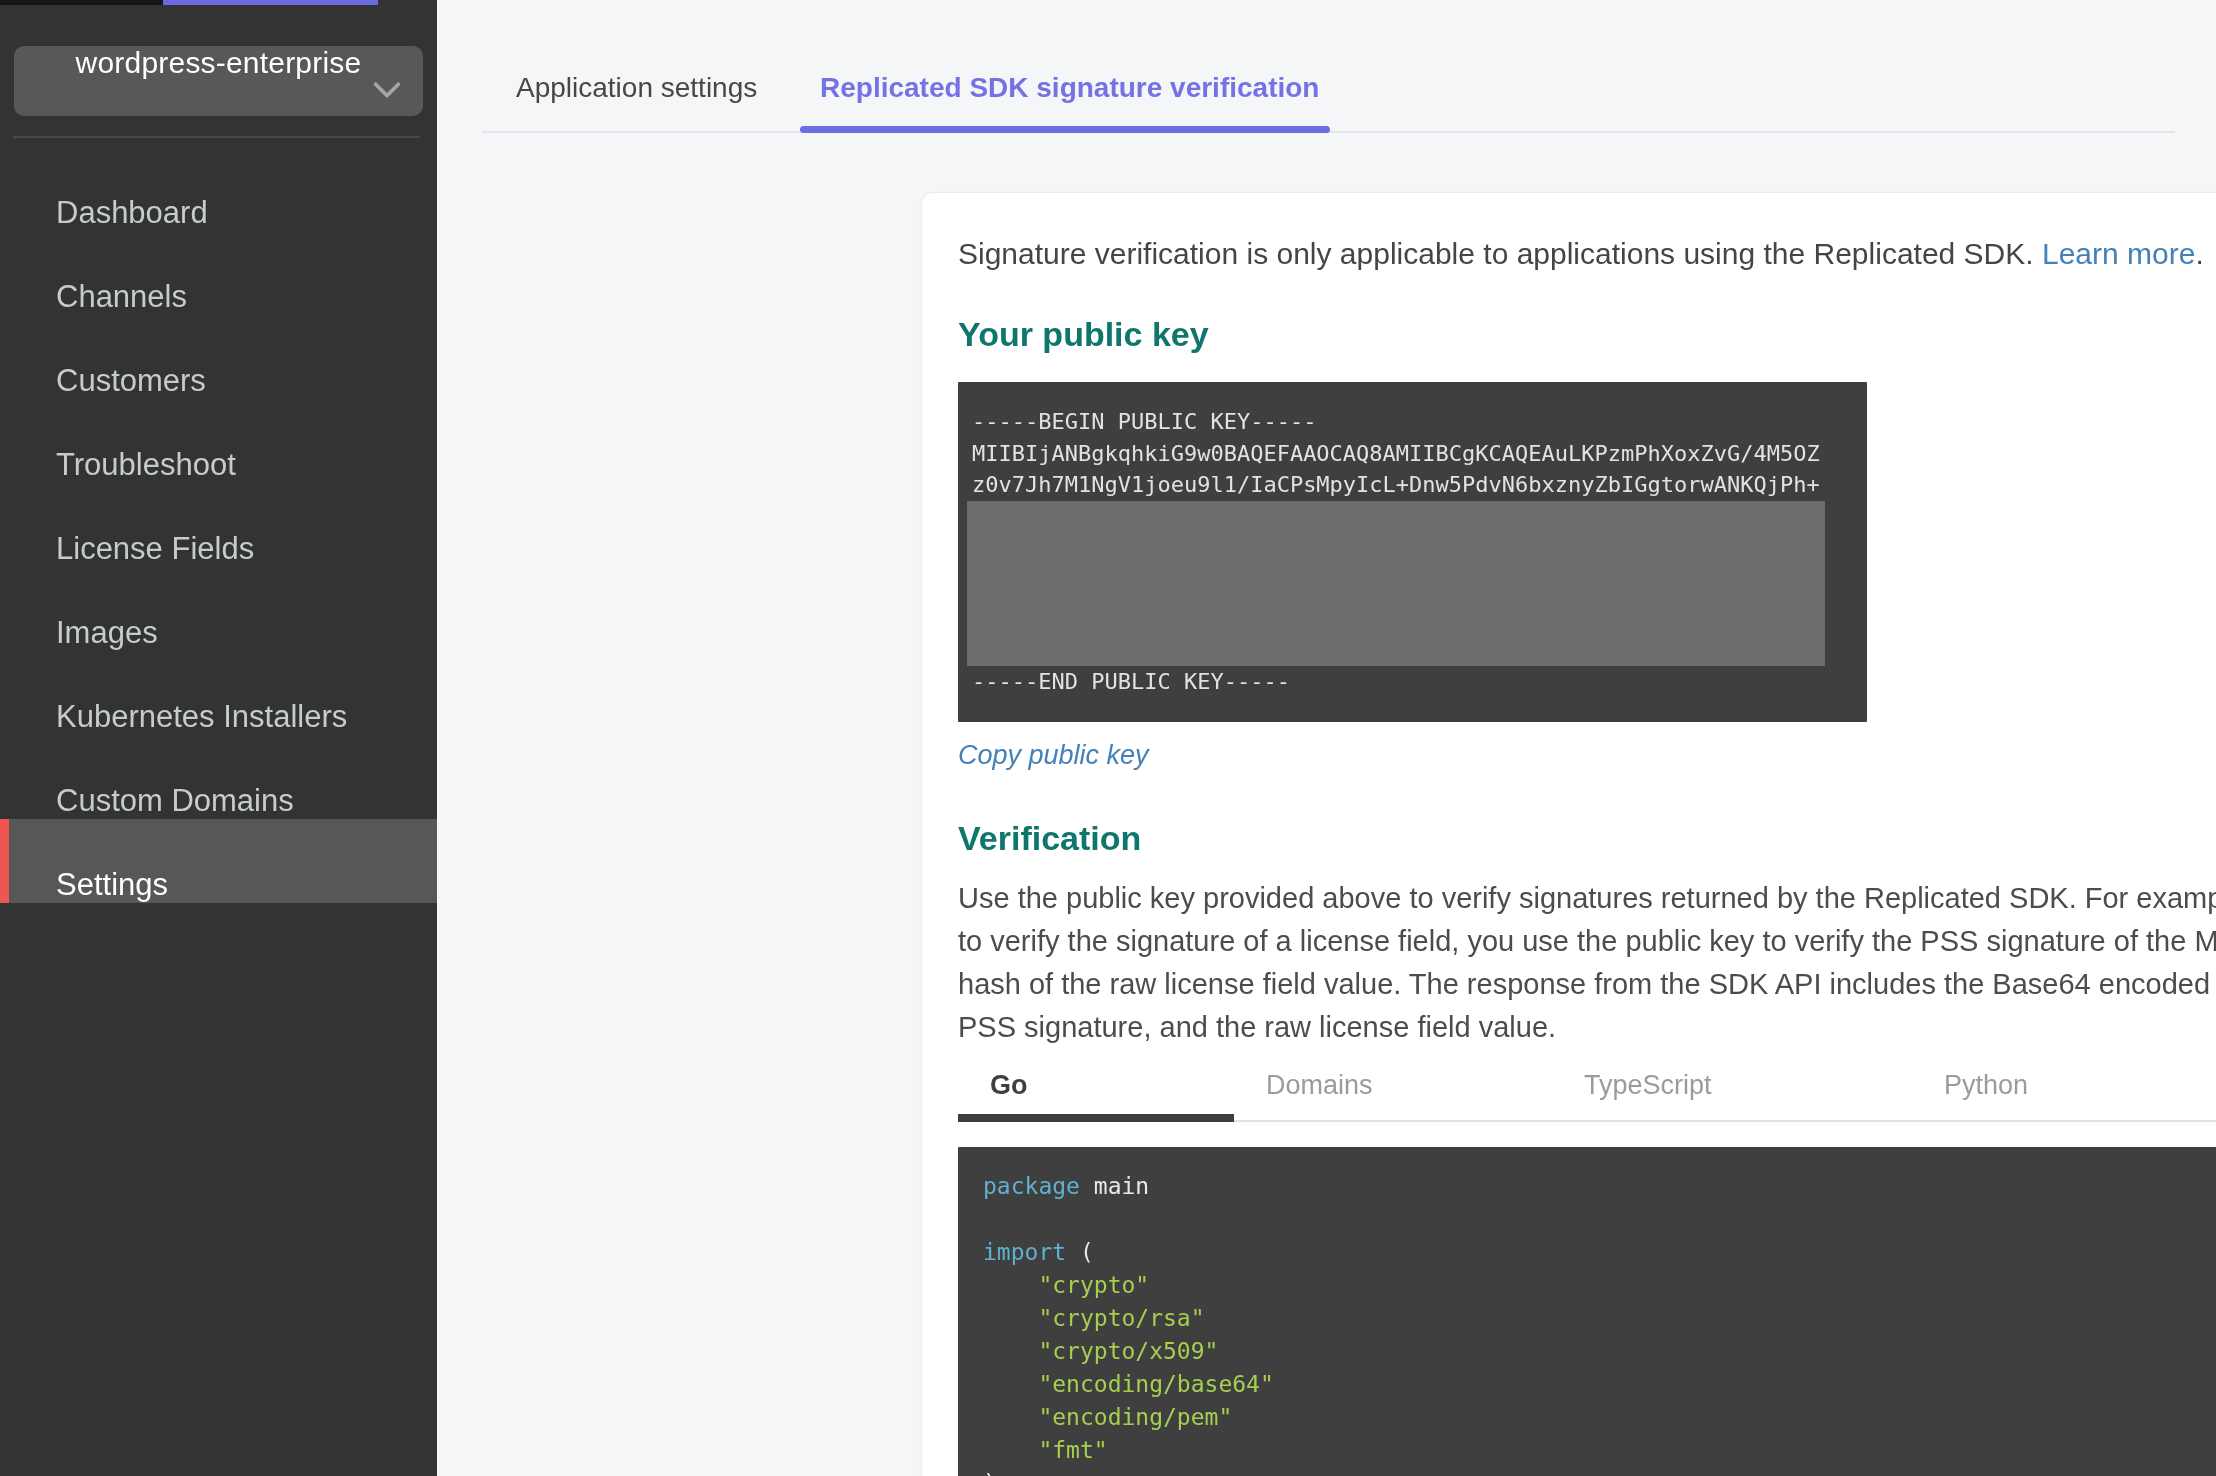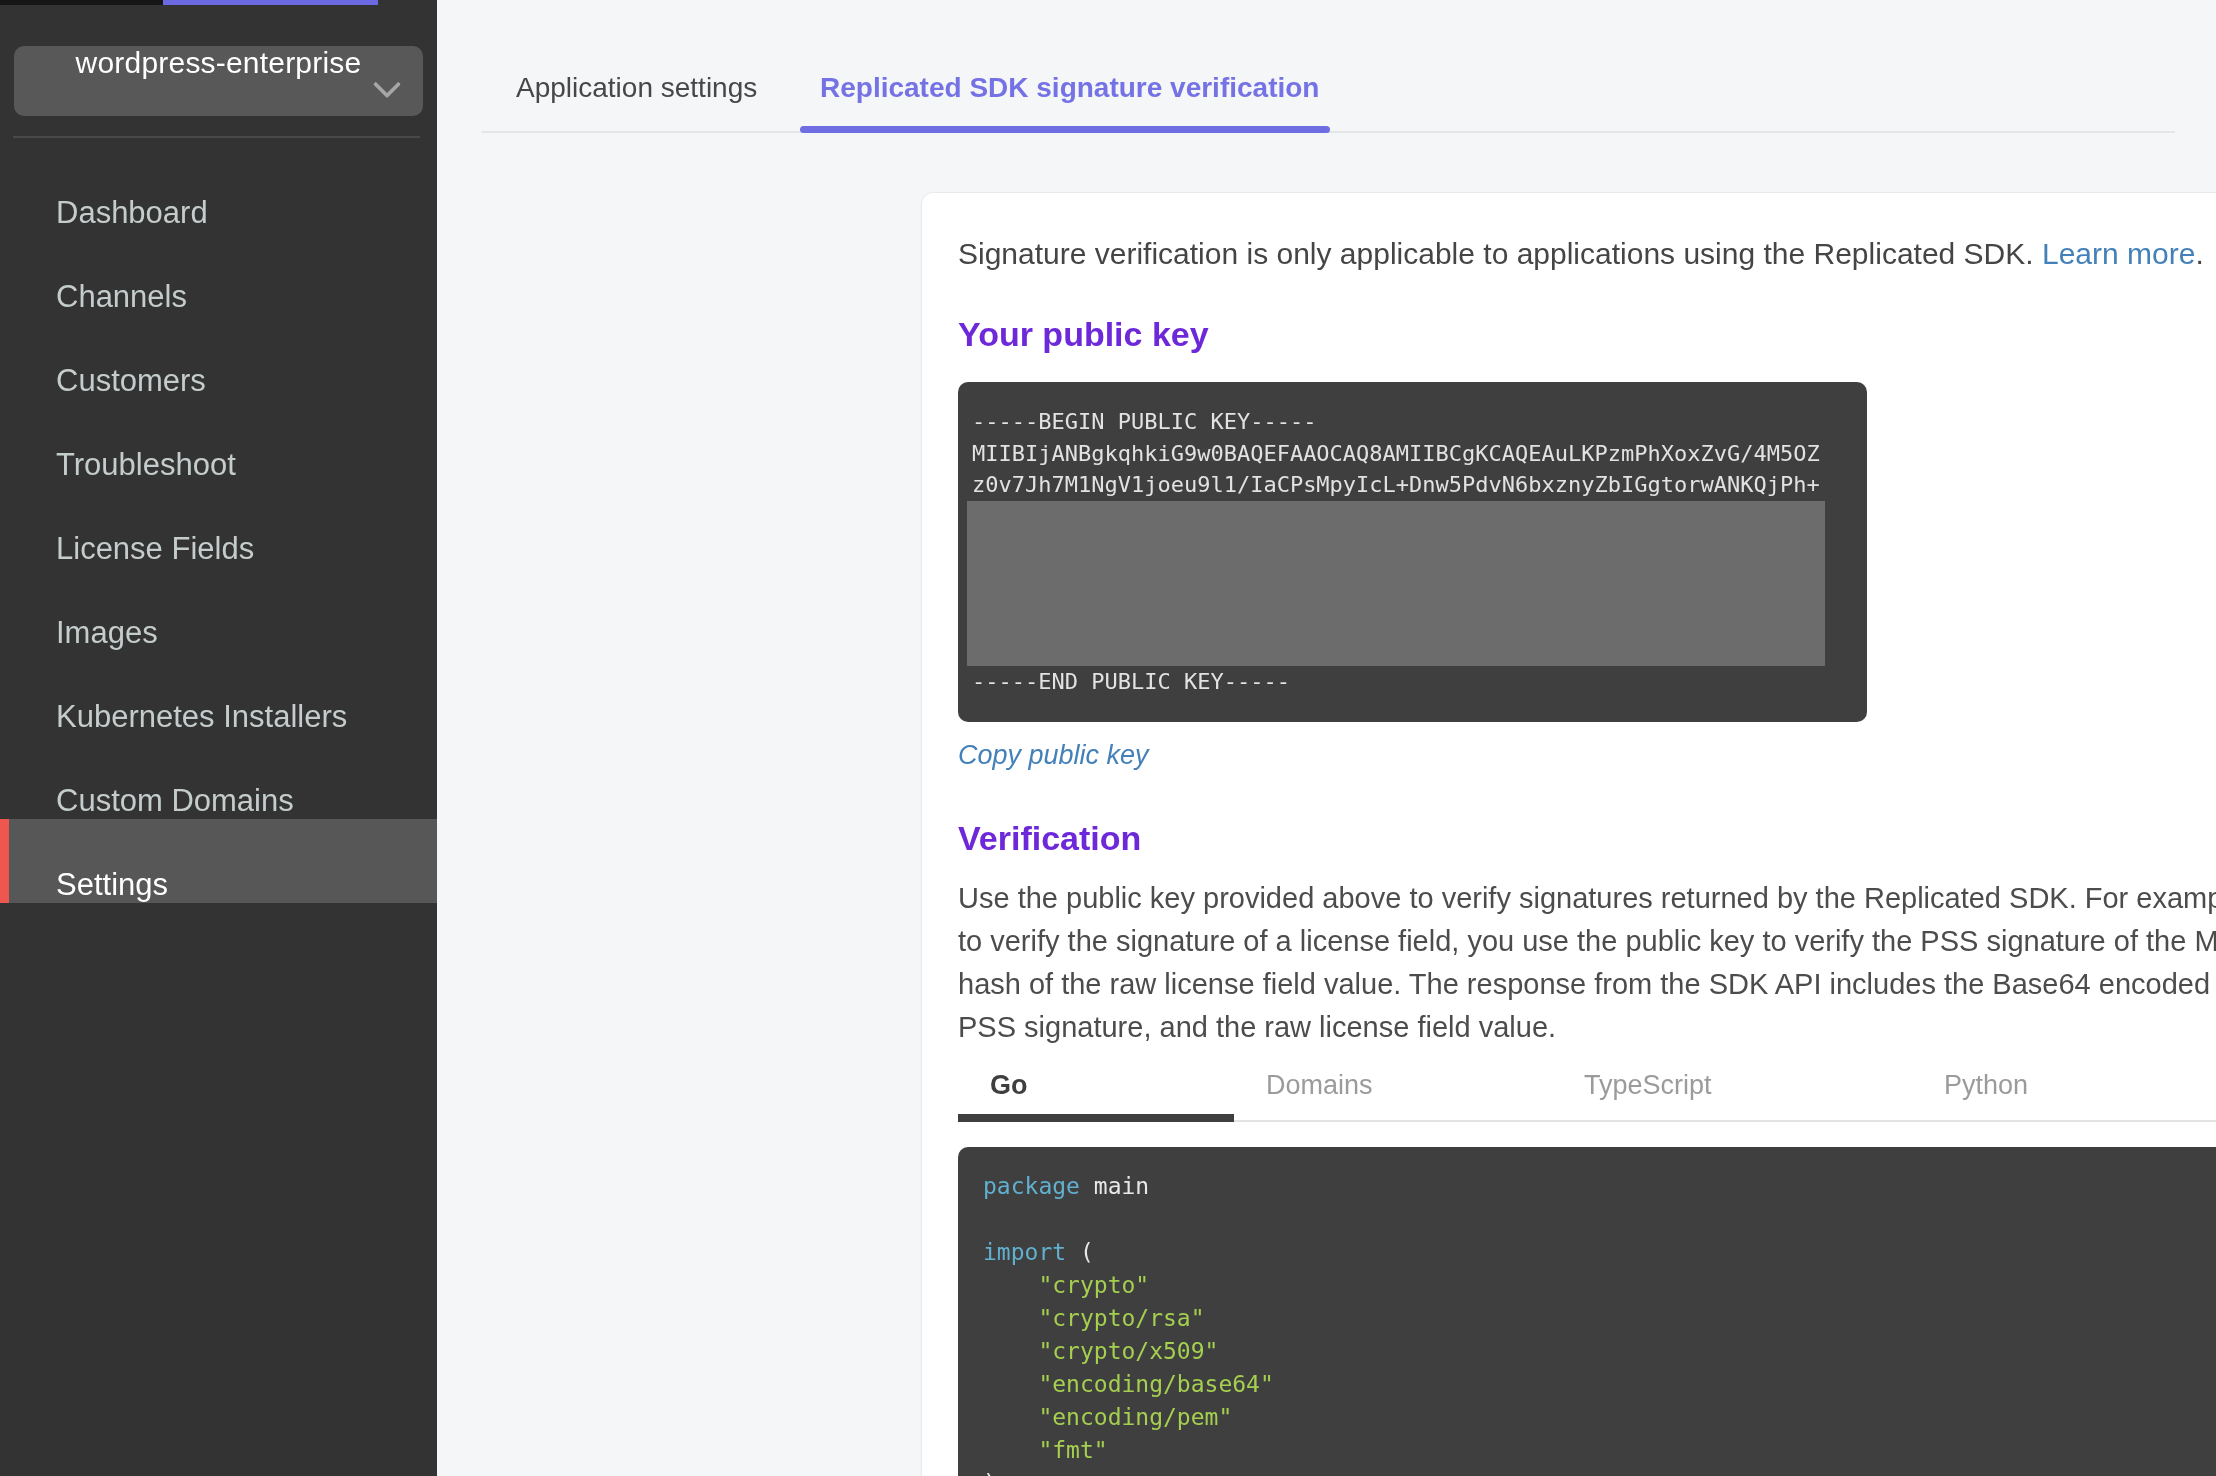--- a/index.html
+++ b/index.html
@@ -54,26 +54,26 @@
   .card {
     position:absolute; left:484px; top:192px; width:1690px; height:1334px;
     background:#ffffff; border:1px solid #e8eaed; border-radius:12px;
     box-shadow:0 1px 3px rgba(0,0,0,0.04);
   }
   .card > * { position:absolute; }
 
   .intro { left:36px; top:44px; font-size:30px; color:#454545; white-space:nowrap; }
   .intro a { color:#4381b8; text-decoration:none; cursor:pointer; }
 
-  .section-heading { font-size:34px; font-weight:700; color:#6d28d9; }
+  .section-heading { font-size:34px; font-weight:700; color:#0f766e; }
   .h-public-key { left:36px; top:122px; }
   .h-verification { left:36px; top:626px; }
 
   .code-block {
-    background:#3f3f3f; border-radius:10px;
+    background:#3f3f3f; border-radius:1px;
     font-family:"DejaVu Sans Mono", monospace; color:#e2e2e2;
   }
   .pre-key { left:36px; top:189px; width:909px; height:340px; padding:24px 0 0 14px; font-size:22px; line-height:31.5px; }
   .pre-key .key-line { white-space:pre; }
   .redacted-block { width:858px; height:165px; background:#6c6c6c; margin-left:-5px; }
 
   .copy-link { left:36px; top:547px; font-size:27px; color:#4381b8; text-decoration:none; cursor:pointer;font-style:italic; }
 
   .verification-desc { left:36px; top:684px; width:1305px; font-size:29px; line-height:43px; color:#4c4c4c; }
 

